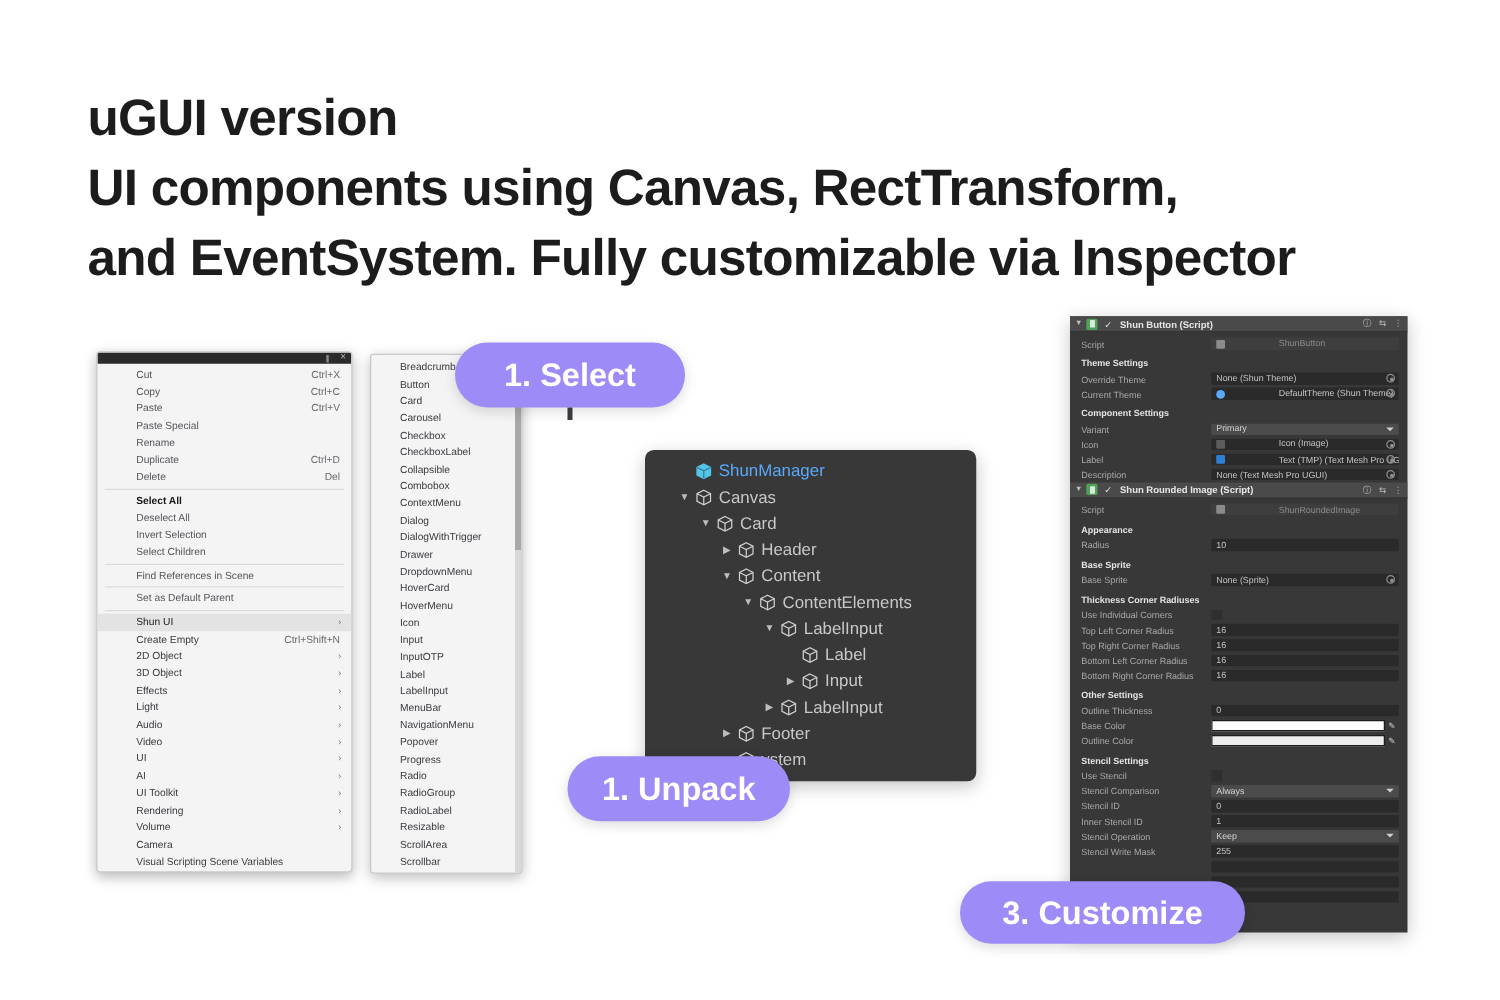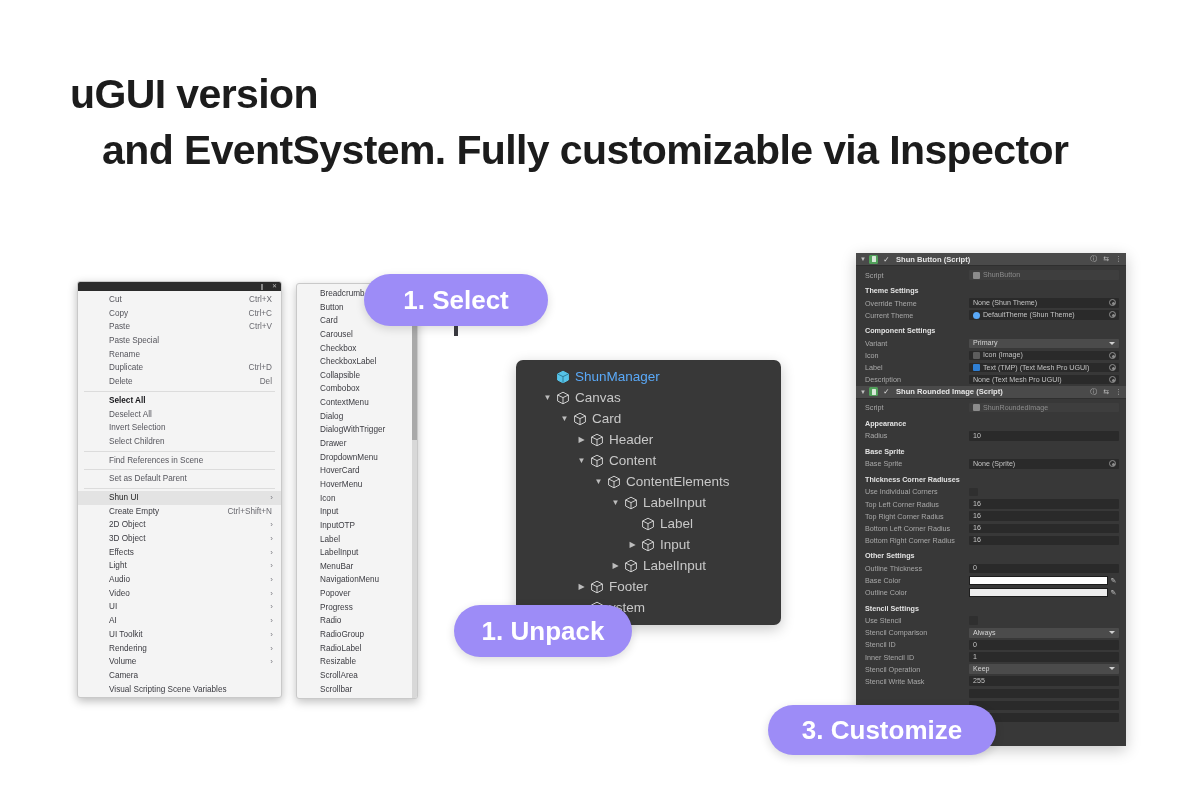--- a/index.html
+++ b/index.html
@@ -12,21 +12,21 @@
   #stage { position: relative; width: 1200px; height: 800px; background: #ffffff; }
 
   
   .headline {
     position: absolute; left: 70px; top: 66px; width: 1080px;
     font-weight: bold; color: #1c1c1c;
     font-size: 41px; line-height: 56px; letter-spacing: -0.6px;
   }
   .headline .l1 { display: block; }
   .headline .l2 { display: block; }
-  .headline .l3 { display: block; margin-left: 32px; }
+  .headline .l3 { display: block; }
 
   
   .ctxmenu {
     position: absolute; left: 77px; top: 281px;
     width: 205px; height: 417px;
     background: #f4f4f4;
     border: 1px solid #c9c9c9;
     border-radius: 3px;
     box-shadow: 0 3px 10px rgba(0,0,0,0.28);
     overflow: hidden;
@@ -128,21 +128,21 @@
   .comp-header .ctitle { color: #e6e6e6; font-weight: bold; font-size: 7.6px; }
   .comp-header .hicons { position: absolute; right: 4px; display: flex; gap: 6px; align-items:center; color:#b9b9b9; font-size:7px; }
   .comp-header .hicons .dot3 { letter-spacing: 0; }
 
   .insp-body { padding: 3px 0 0 0; }
   .frow { height: 12.1px; display: flex; align-items: center; padding: 0 7px 0 9px; }
   .frow .lbl { width: 104px; flex: 0 0 104px; color: #a9a9a9; font-size: 7.2px; white-space: nowrap; overflow: hidden; }
   .frow .val {
     flex: 1; height: 9.5px; background: #2a2a2a; border-radius: 1px;
     display: flex; align-items: center; padding: 0 4px;
-    color: #9a9a9a; font-size: 7.1px; position: relative; white-space: nowrap; overflow: hidden;
+    color: #9a9a9a; font-size: 7.1px; position: relative; white-space: nowrap; overflow: hidden; gap: 40px;
   }
   .frow .val.plain { background: #2a2a2a; color: #c4c4c4; }
   .frow .val.disabled { background: #3e3e3e; color: #8c8c8c; }
   .frow .val.drop { background: #4b4b4b; color: #d4d4d4; }
   .frow .val .objicon { width: 7px; height: 7px; margin-right: 3px; flex:0 0 7px; border-radius:1px; }
   .frow .val .objicon.script { background: #8b8b8b; }
   .frow .val .objicon.theme { background: #5aa9f8; border-radius: 50%; }
   .frow .val .objicon.img { background: #5d5d5d; }
   .frow .val .objicon.tmp { background: #2f7fd4; }
   .frow .radio {
@@ -186,20 +186,21 @@
     width: 4px; height: 10px; background: #39393f;
   }
 </style>
 </head>
 <body>
 
 <div id="stage">
 
   <div class="headline">
     <span class="l1">uGUI version</span>
+    <span class="l2">UI components using Canvas, RectTransform,</span>
     <span class="l3">and EventSystem. Fully customizable via Inspector</span>
   </div>
 
   <div class="ctxmenu">
     <div class="titlebar">
       <span class="tb-dots"></span>
       <span class="tb-x">✕</span>
     </div>
     <div class="mbody" id="ctx-body">
         <div class="mrow"><span>Cut</span><span class="sc">Ctrl+X</span></div>

